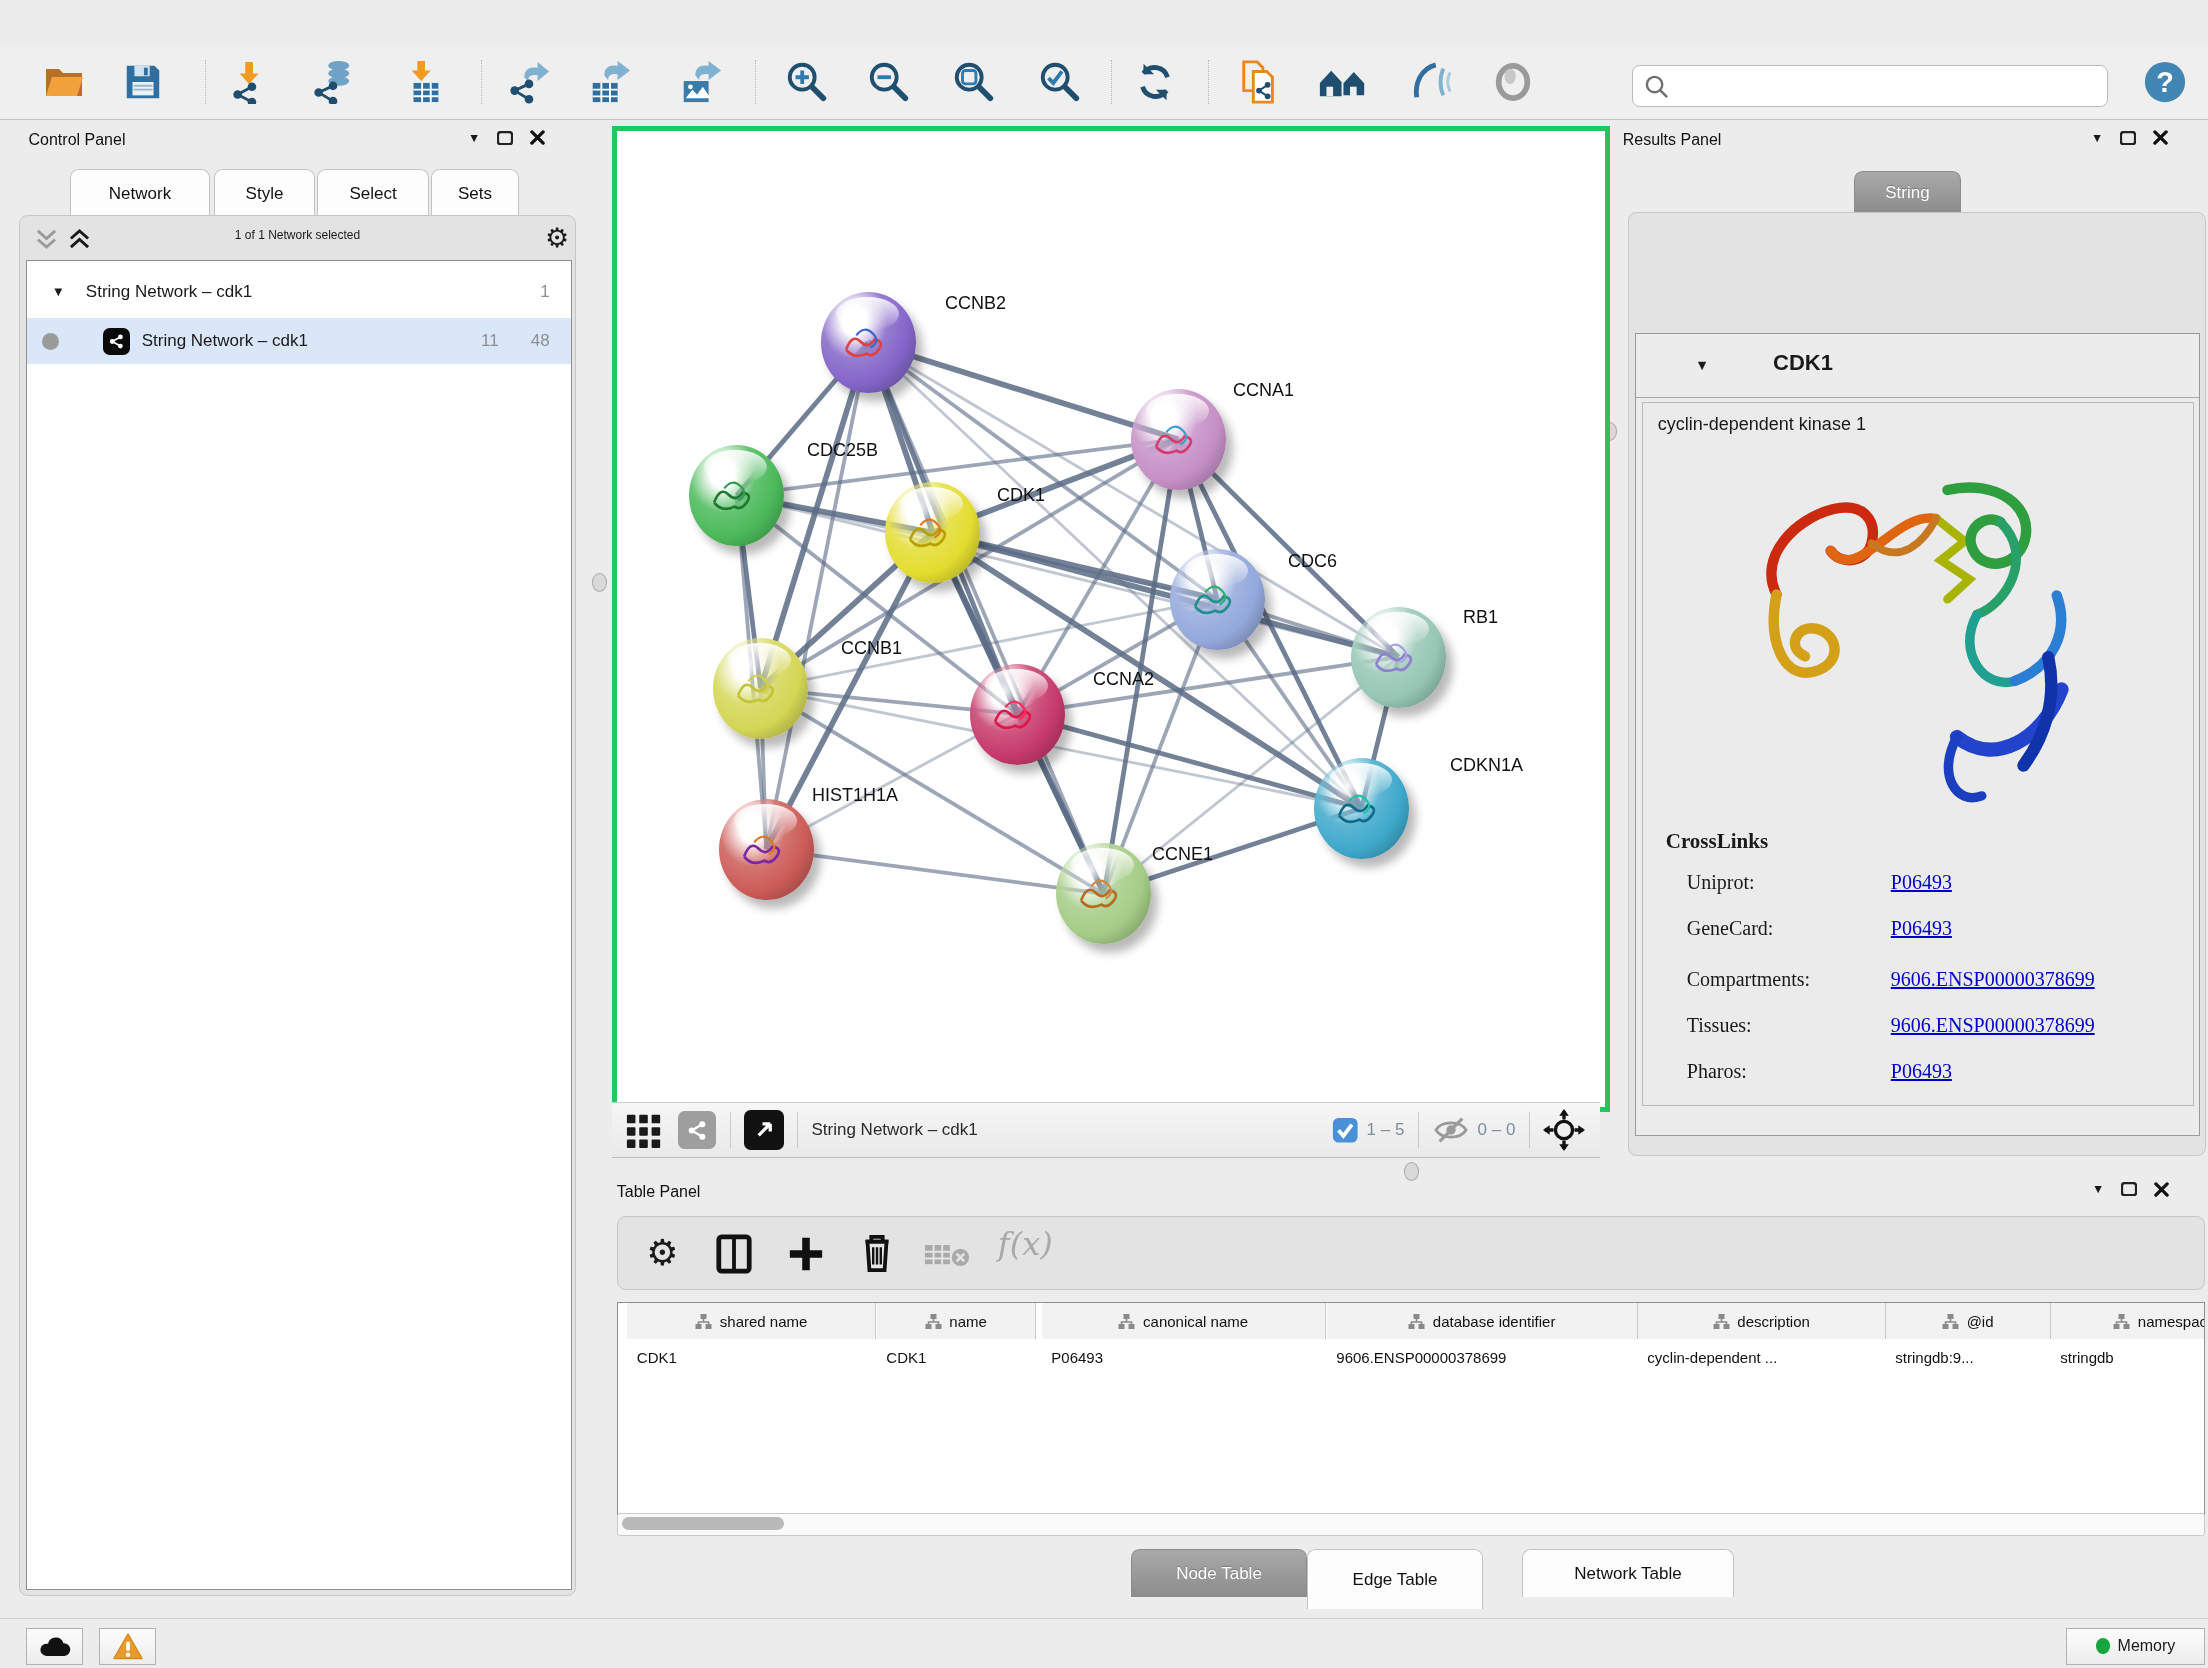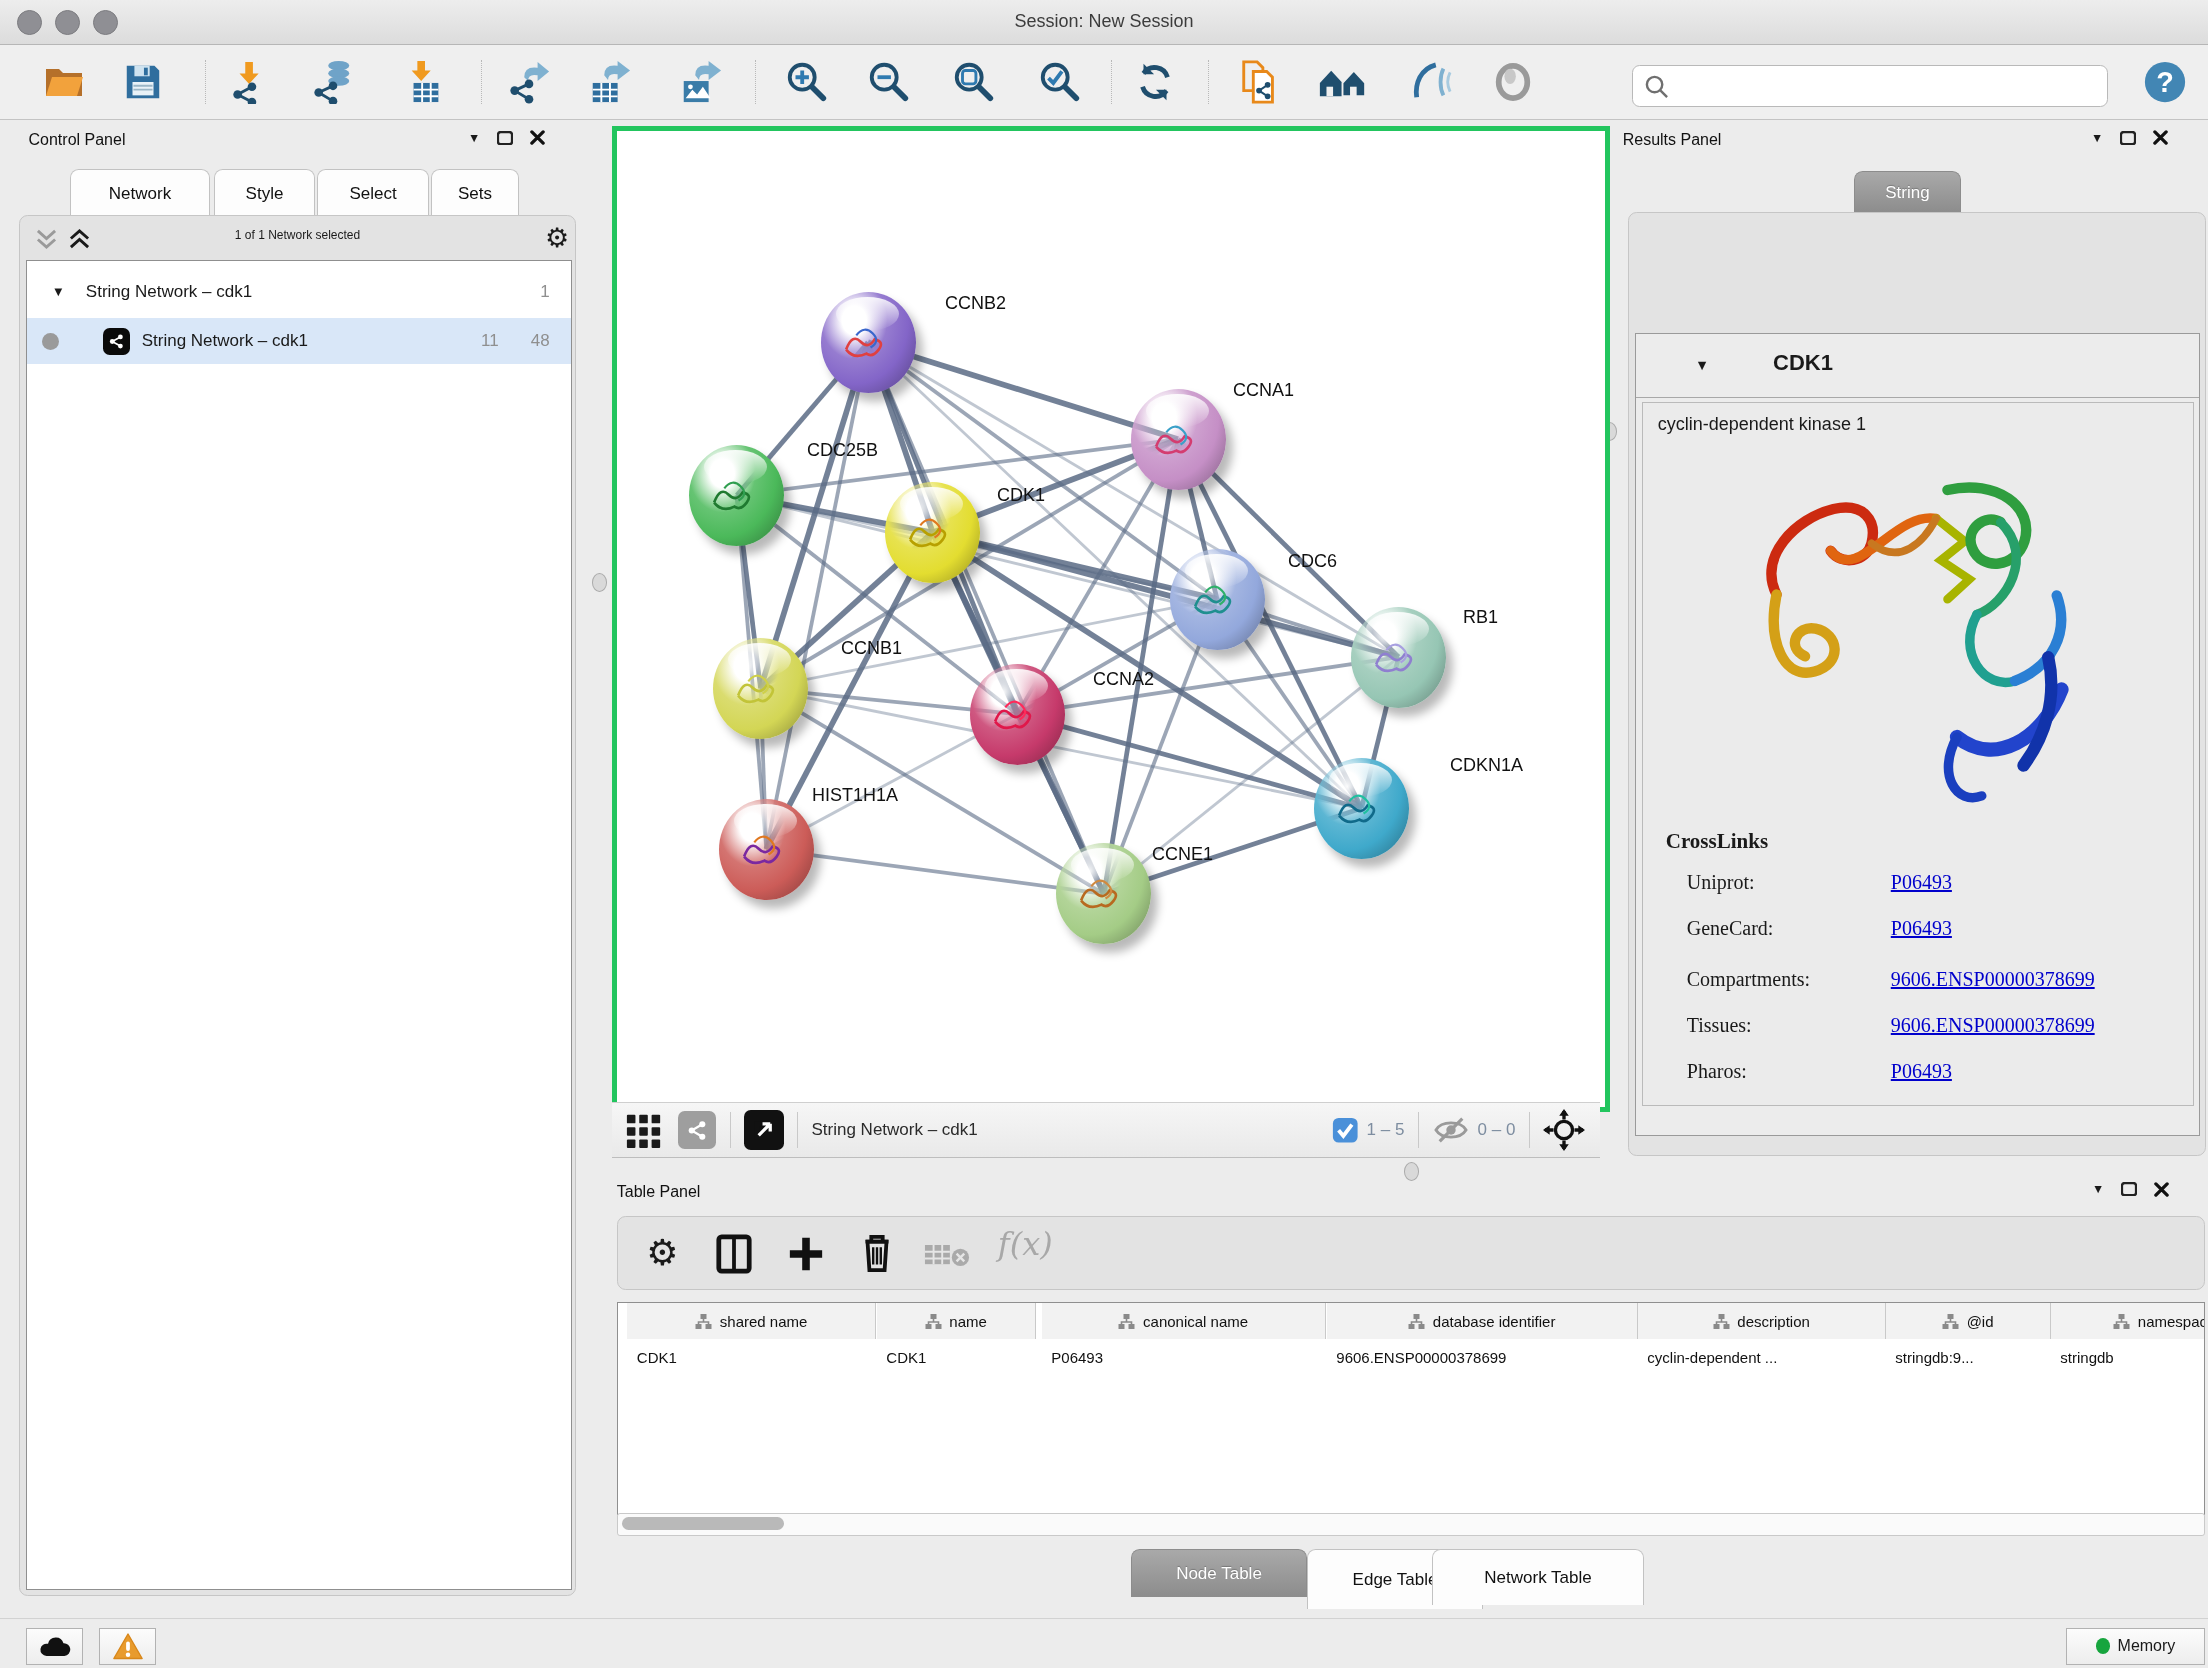--- a/index.html
+++ b/index.html
@@ -70,26 +70,20 @@
     border:1.9px solid #b2b2b2;display:flex;align-items:center;justify-content:center;}
   .membtn{top:8.6px;left:2066px;width:137px;height:35px;background:linear-gradient(#fcfcfc,#ededed);
     border:1.9px solid #b2b2b2;display:flex;align-items:center;justify-content:center;gap:7.6px;font-size:16px;}
   .grn{width:14.3px;height:16px;border-radius:50%;background:#17a53e;}
 </style>
 </head>
 <body>
 
 <div id="app">
 
-  <div class="abs titlebar">
-    <div class="abs tl" style="left:17px"></div>
-    <div class="abs tl" style="left:55px"></div>
-    <div class="abs tl" style="left:93px"></div>
-    <div class="abs win-title">Session: New Session</div>
-  </div>
 
   <div class="abs toolbar">
     <div class="abs tbtn" style="left:38px">
       <svg width="44" height="40" viewBox="0 0 44 40">
           <path d="M3 7h13l4 4h19v23H3z" fill="#b5702a"></path>
           <path d="M9 15h31l-6 19H3z" fill="#f2a23c"></path>
         </svg>
     </div>
     <div class="abs tbtn" style="left:116px">
       <svg width="42" height="40" viewBox="0 0 44 40">
@@ -700,21 +694,21 @@
     </div>
     <div class="abs hscroll" style="left:4.8px;top:336px;width:1586px;height:21px">
         <div class="hthumb"></div>
       </div>
     <div class="tab sel" style="left:519px;top:372px;width:176px;height:48px">
         <span>Node Table</span>
       </div>
     <div class="tab" style="left:695px;top:372px;width:176px;height:60px">
         <span>Edge Table</span>
       </div>
-    <div class="tab" style="left:820px;top:372px;width:212px;height:56px">
+    <div class="tab" style="left:910px;top:372px;width:212px;height:48px">
         <span>Network Table</span>
       </div>
   </div>
 
   <div class="abs statusbar">
     <div class="abs stbtn" style="left:26px">
       <svg width="32" height="23" viewBox="0 0 34 24">
           <path d="M8 22a6.5 6.5 0 1 1 1.6-12.8A8.5 8.5 0 0 1 26 8.5 5.7 5.7 0 0 1 27 22z" fill="#111"></path>
         </svg>
     </div>

